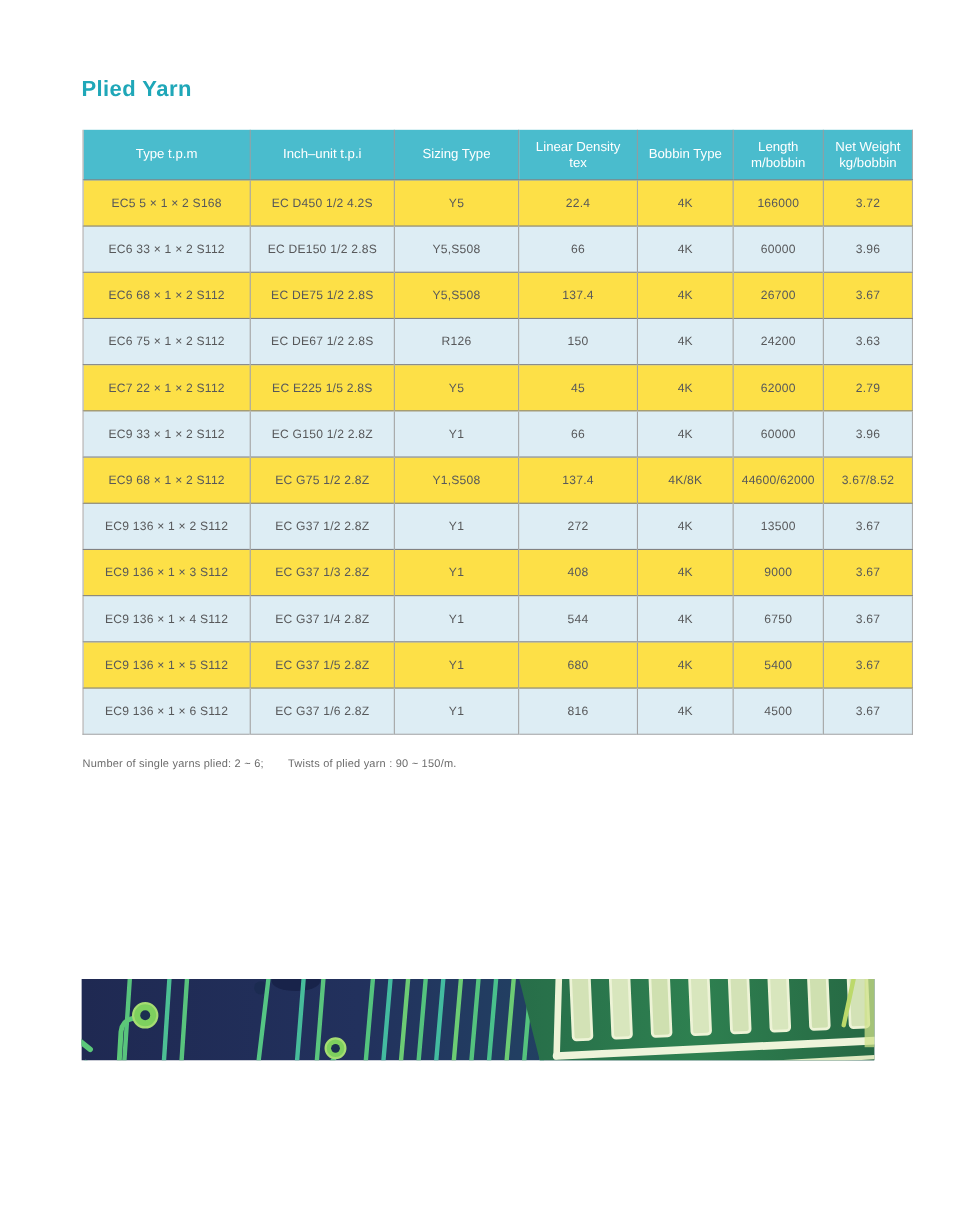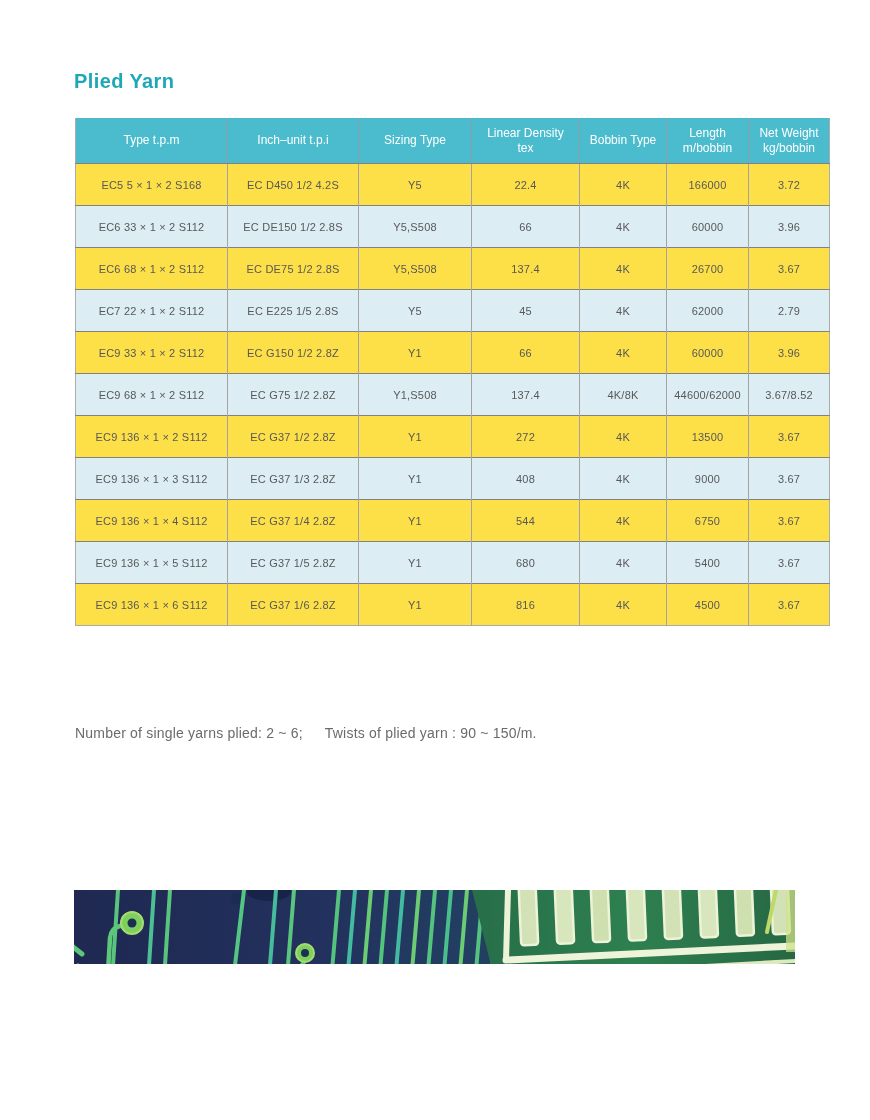--- a/index.html
+++ b/index.html
@@ -62,26 +62,25 @@
   .yarn-table th:nth-child(2){width:126px;}
   .yarn-table th:nth-child(3){width:108px;margin-left:24px;}
   .yarn-table th:nth-child(4){width:103px;}
   .yarn-table th:nth-child(5){width:82px;}
   .yarn-table th:nth-child(6){width:77px;margin-top:46px;}
   .yarn-table th:nth-child(7){width:76px;}
   .footnote{
     position:absolute;
     left:75px;
     top:689px;
-    font-size:14px;
+    font-size:10px;
     color:#6b6b6b;
     display:flex;
     gap:22px;
     letter-spacing:0.2px;
-    margin-top:36px;
   }
   .circuit{
     position:absolute;
     left:74px;
     top:890px;
     width:721px;
     height:150px;
   }
   .circuit svg{display:block;}
   .page-number{
@@ -151,20 +150,29 @@
           <td>3.96</td>
         </tr>
         <tr>
           <td>EC6 68 × 1 × 2 S112</td>
           <td>EC DE75 1/2 2.8S</td>
           <td>Y5,S508</td>
           <td>137.4</td>
           <td>4K</td>
           <td>26700</td>
           <td>3.67</td>
+        </tr>
+        <tr>
+          <td>EC6 75 × 1 × 2 S112</td>
+          <td>EC DE67 1/2 2.8S</td>
+          <td>R126</td>
+          <td>150</td>
+          <td>4K</td>
+          <td>24200</td>
+          <td>3.63</td>
         </tr>
         <tr>
           <td>EC7 22 × 1 × 2 S112</td>
           <td>EC E225 1/5 2.8S</td>
           <td>Y5</td>
           <td>45</td>
           <td>4K</td>
           <td>62000</td>
           <td>2.79</td>
         </tr>

